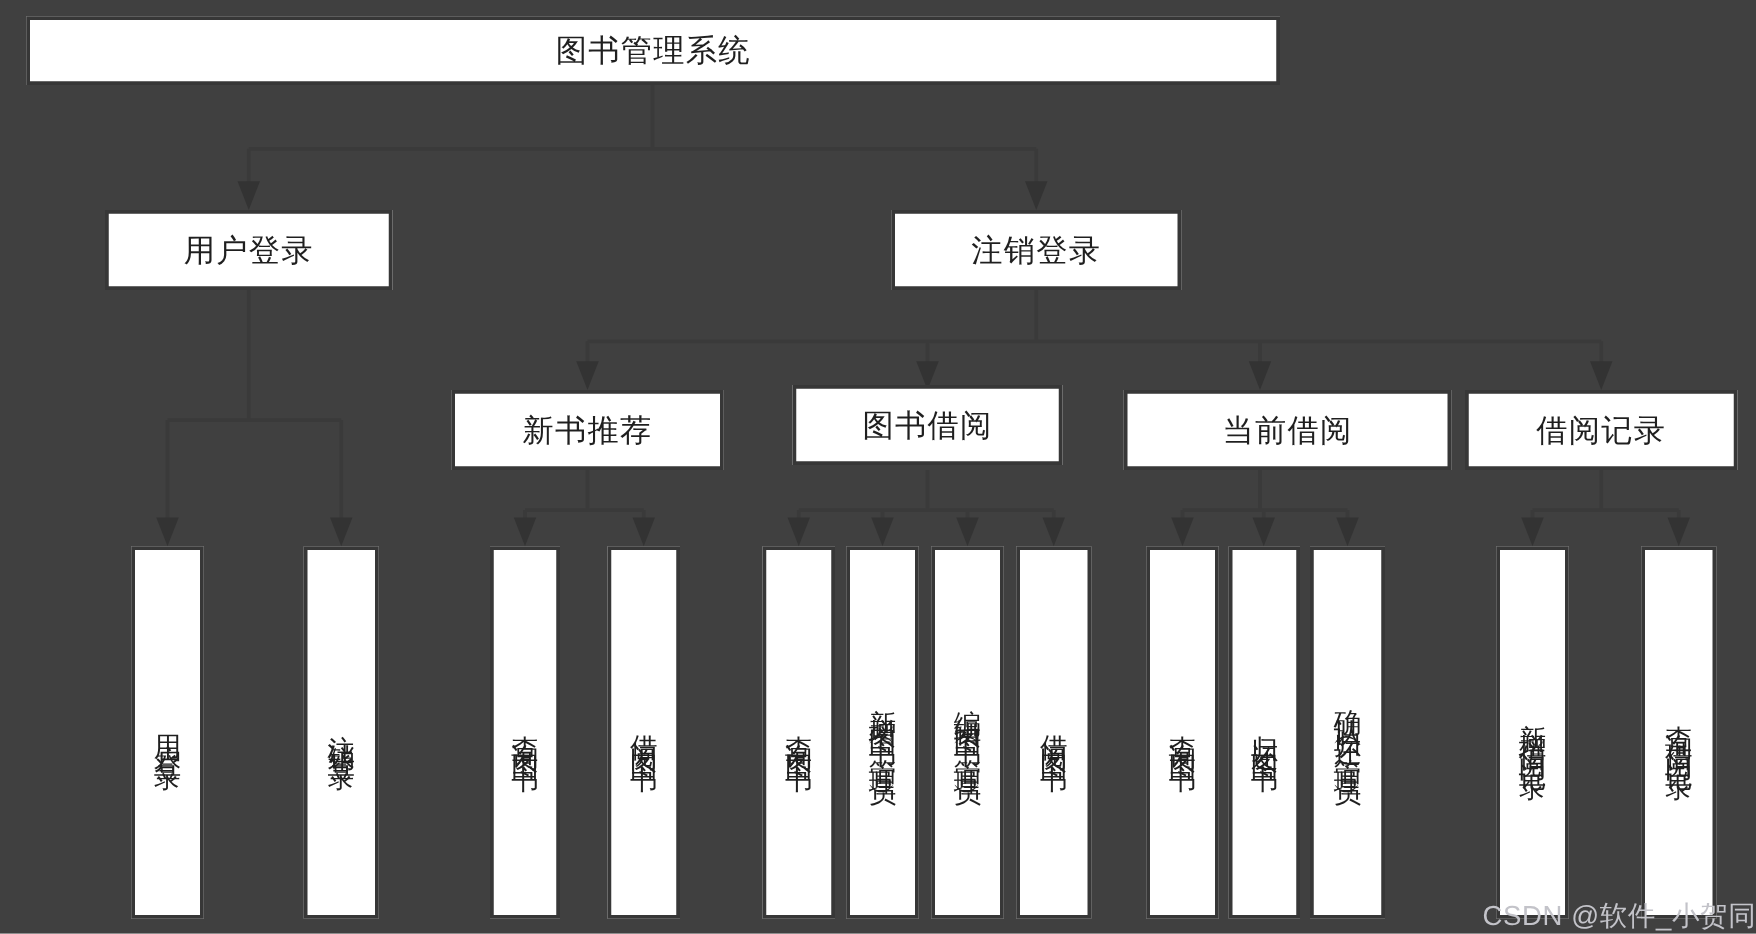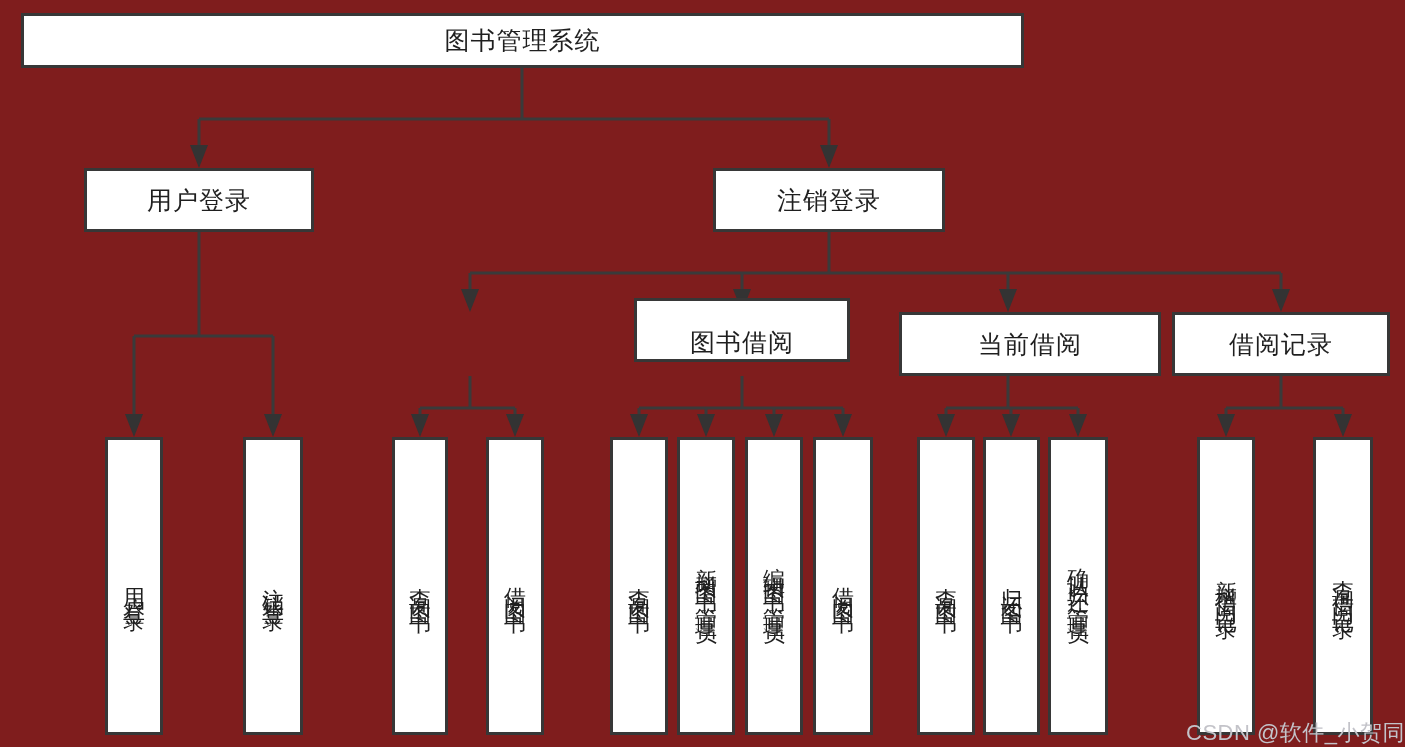--- a/index.html
+++ b/index.html
@@ -1,20 +1,20 @@
 <!DOCTYPE html>
 <html><head>
 <meta charset="utf-8">
 <style>
   html, body { margin: 0; padding: 0; background: #ffffff; }
   #canvas {
     position: relative;
     width: 1405px;
     height: 747px;
-    background: #7f1d1d;
+    background: #404040;
     font-family: "Liberation Sans", sans-serif;
     overflow: hidden;
   }
   .node {
     position: absolute;
     box-sizing: border-box;
     background: #ffffff;
     border: 3px solid #373737;
     display: flex;
     align-items: center;
@@ -107,21 +107,24 @@
     <span class="h-label">图书管理系统</span>
   </div>
 
   <div class="node" style="left:84px; top:168px; width:230px; height:64px;">
     <span class="h-label">用户登录</span>
   </div>
   <div class="node" style="left:713px; top:168px; width:232px; height:64px;">
     <span class="h-label">注销登录</span>
   </div>
 
-  <div class="node" style="left:634px; top:298px; width:216px; height:64px;align-items:flex-end;">
+  <div class="node" style="left:361px; top:312px; width:218px; height:64px;">
+    <span class="h-label">新书推荐</span>
+  </div>
+  <div class="node" style="left:634px; top:308px; width:216px; height:64px;">
     <span class="h-label">图书借阅</span>
   </div>
   <div class="node" style="left:899px; top:312px; width:262px; height:64px;">
     <span class="h-label">当前借阅</span>
   </div>
   <div class="node" style="left:1172px; top:312px; width:218px; height:64px;">
     <span class="h-label">借阅记录</span>
   </div>
 
   <div class="leaf" style="left:105px; width:58px;">

